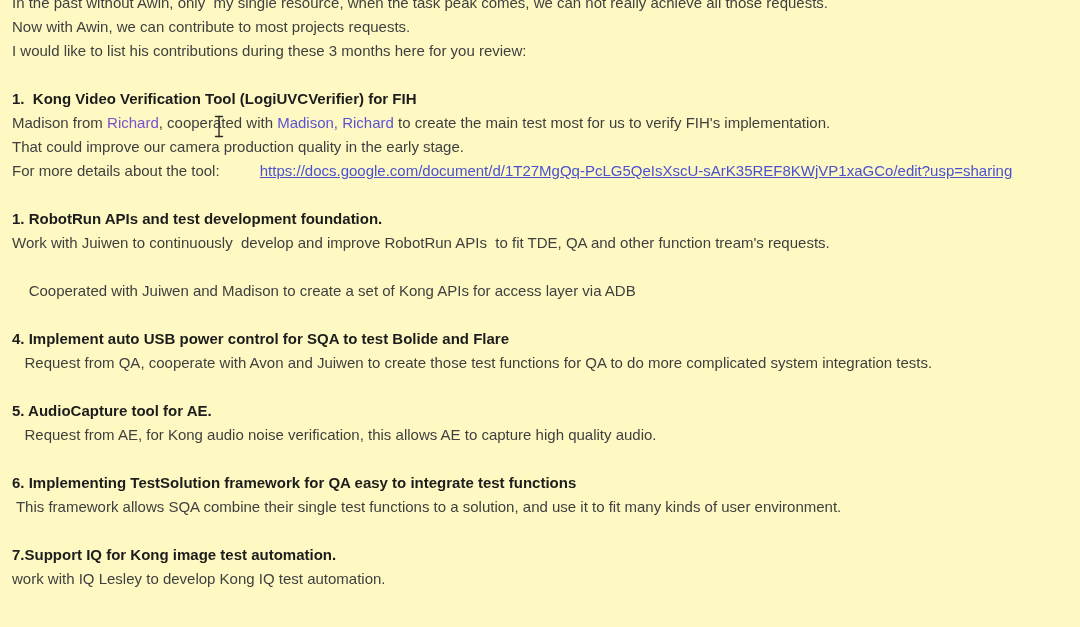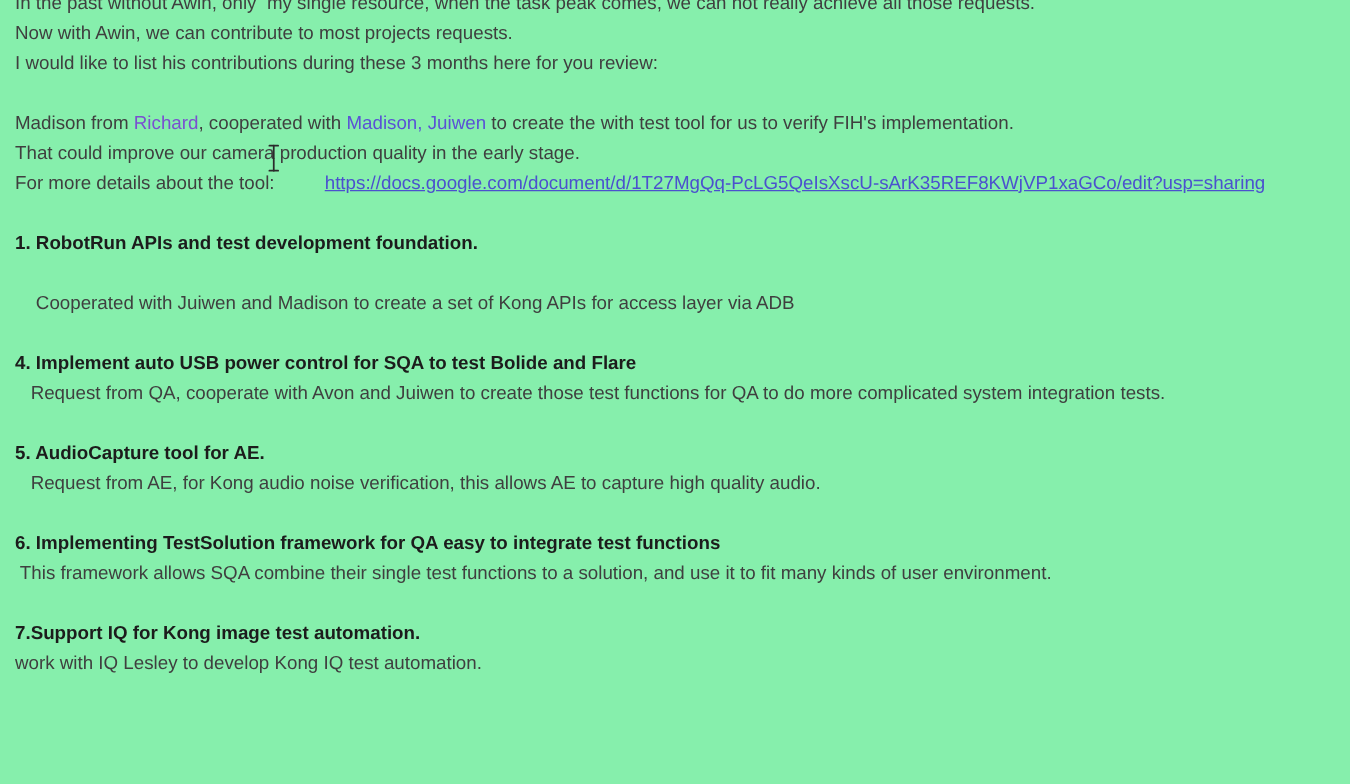--- a/index.html
+++ b/index.html
@@ -1,20 +1,20 @@
 <!DOCTYPE html>
 <html style="--body: #3f3f3f; --heading: #1c1c1c; --p1: #7a4fd0; --p2: #5a52d5; --url: #4b51ce;"><head>
 <meta charset="utf-8">
 <style>
   html,body{margin:0;padding:0;}
   body{width:1080px;height:627px;background:#ffffff;}
   .page{
     position:relative;
     width:1080px;height:627px;
-    background:#86efac;
+    background:#fef9c3;
     overflow:hidden;
     font-family:"Liberation Sans",sans-serif;
   }
   .content{position:absolute;left:12px;top:-9px;right:0;}
   .line{
     font-size:15px;
     line-height:24px;
     white-space:pre;
     color:var(--body,#3f3f3f);
   }
@@ -33,27 +33,29 @@
 
 <div class="page">
   <div class="content">
 
     <div class="line">In the past without Awin, only  my single resource, when the task peak comes, we can not really achieve all those requests.</div>
     <div class="line">Now with Awin, we can contribute to most projects requests.</div>
     <div class="line">I would like to list his contributions during these 3 months here for you review:</div>
 
     <div class="blank"></div>
 
-    <div class="line"><span>Madison from </span><span class="person-link">Richard</span><span>, cooperated with </span><span class="person-link alt">Madison, Juiwen</span><span> to create the with test tool for us to verify FIH's implementation.</span></div>
+    <div class="line heading">1.  Kong Video Verification Tool (LogiUVCVerifier) for FIH</div>
+    <div class="line"><span>Madison from </span><span class="person-link">Richard</span><span>, cooperated with </span><span class="person-link alt">Madison, Richard</span><span> to create the main test most for us to verify FIH's implementation.</span></div>
     <div class="line">That could improve our camera production quality in the early stage.</div>
     <div class="line"><span>For more details about the tool: </span><a class="url-link">https://docs.google.com/document/d/1T27MgQq-PcLG5QeIsXscU-sArK35REF8KWjVP1xaGCo/edit?usp=sharing</a></div>
 
     <div class="blank"></div>
 
     <div class="line heading">1. RobotRun APIs and test development foundation.</div>
+    <div class="line">Work with Juiwen to continuously  develop and improve RobotRun APIs  to fit TDE, QA and other function tream's requests.</div>
 
     <div class="blank"></div>
 
     <div class="line">    Cooperated with Juiwen and Madison to create a set of Kong APIs for access layer via ADB</div>
 
     <div class="blank"></div>
 
     <div class="line heading">4. Implement auto USB power control for SQA to test Bolide and Flare</div>
     <div class="line">   Request from QA, cooperate with Avon and Juiwen to create those test functions for QA to do more complicated system integration tests.</div>
 

